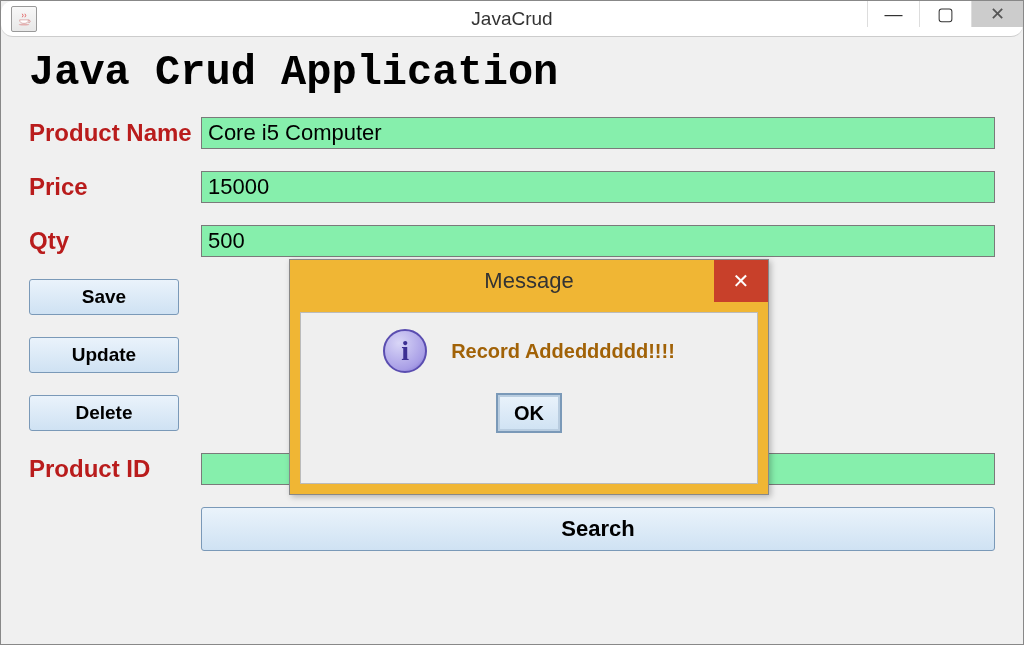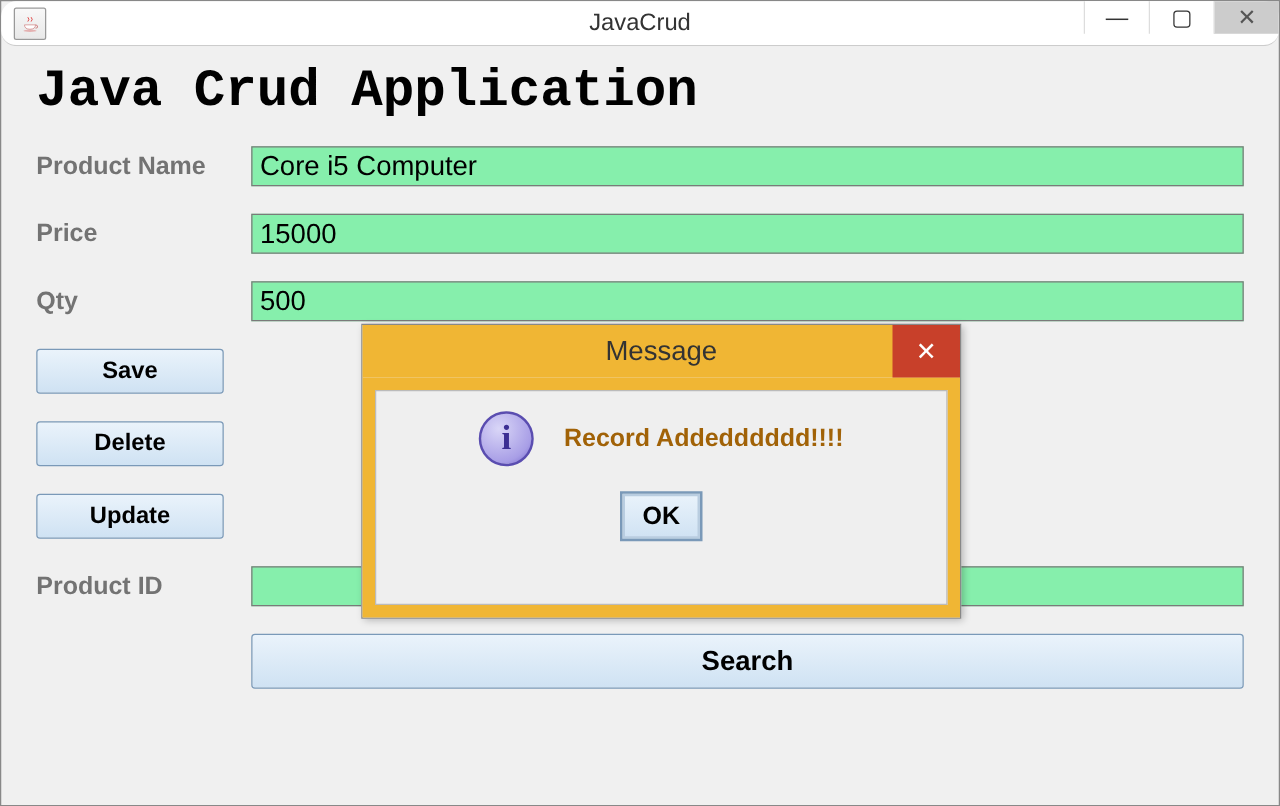--- a/index.html
+++ b/index.html
@@ -83,23 +83,23 @@
     margin: 4px 0 20px 0;
     color: #000;
   }
   .form-row {
     display: flex;
     align-items: center;
     margin-bottom: 22px;
   }
   .form-label {
     width: 172px;
-    font-size: 20px;
-    font-weight: bold;
-    color: #737373;
+    font-size: 24px;
+    font-weight: bold;
+    color: #b91c1c;
   }
   .form-input {
     flex: 1;
     height: 32px;
     font-size: 22px;
     padding: 2px 6px;
     border: 1px solid #7a7a7a;
     background: #86efac;
     font-family: Tahoma, Arial, sans-serif;
   }
@@ -264,22 +264,22 @@
       <input class="form-input" value="15000" style="">
     </div>
 
     <div class="form-row">
       <div class="form-label">Qty</div>
       <input class="form-input" value="500" style="">
     </div>
 
     <div class="button-column">
       <div class="crud-button">Save</div>
+      <div class="crud-button">Update</div>
       <div class="crud-button">Delete</div>
-      <div class="crud-button">Update</div>
     </div>
 
     <div class="form-row">
       <div class="form-label">Product ID</div>
       <input class="form-input" value="" style="">
     </div>
 
     <div class="search-button">Search</div>
   </div>
 

